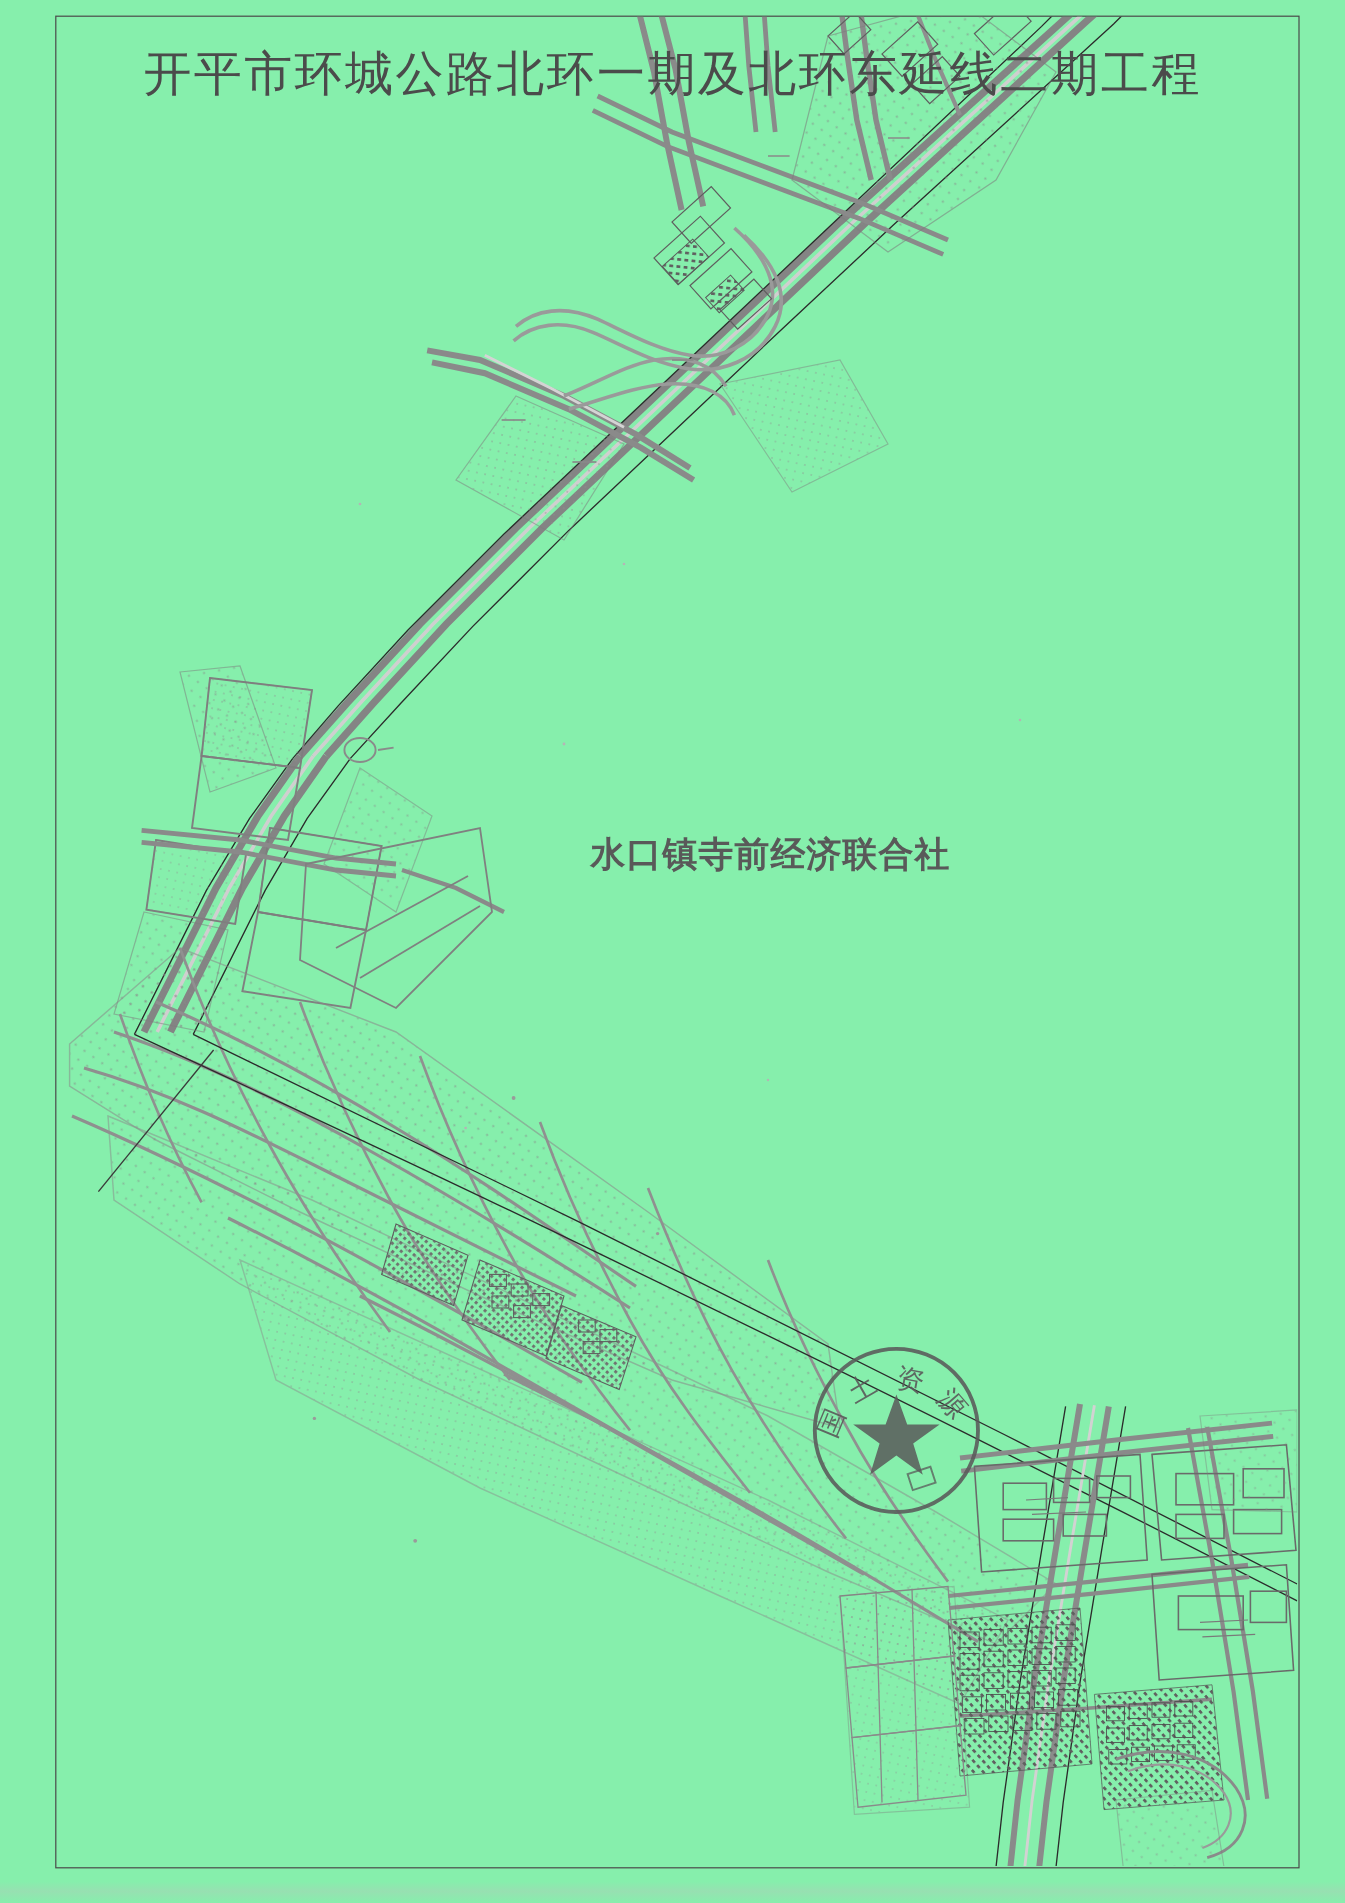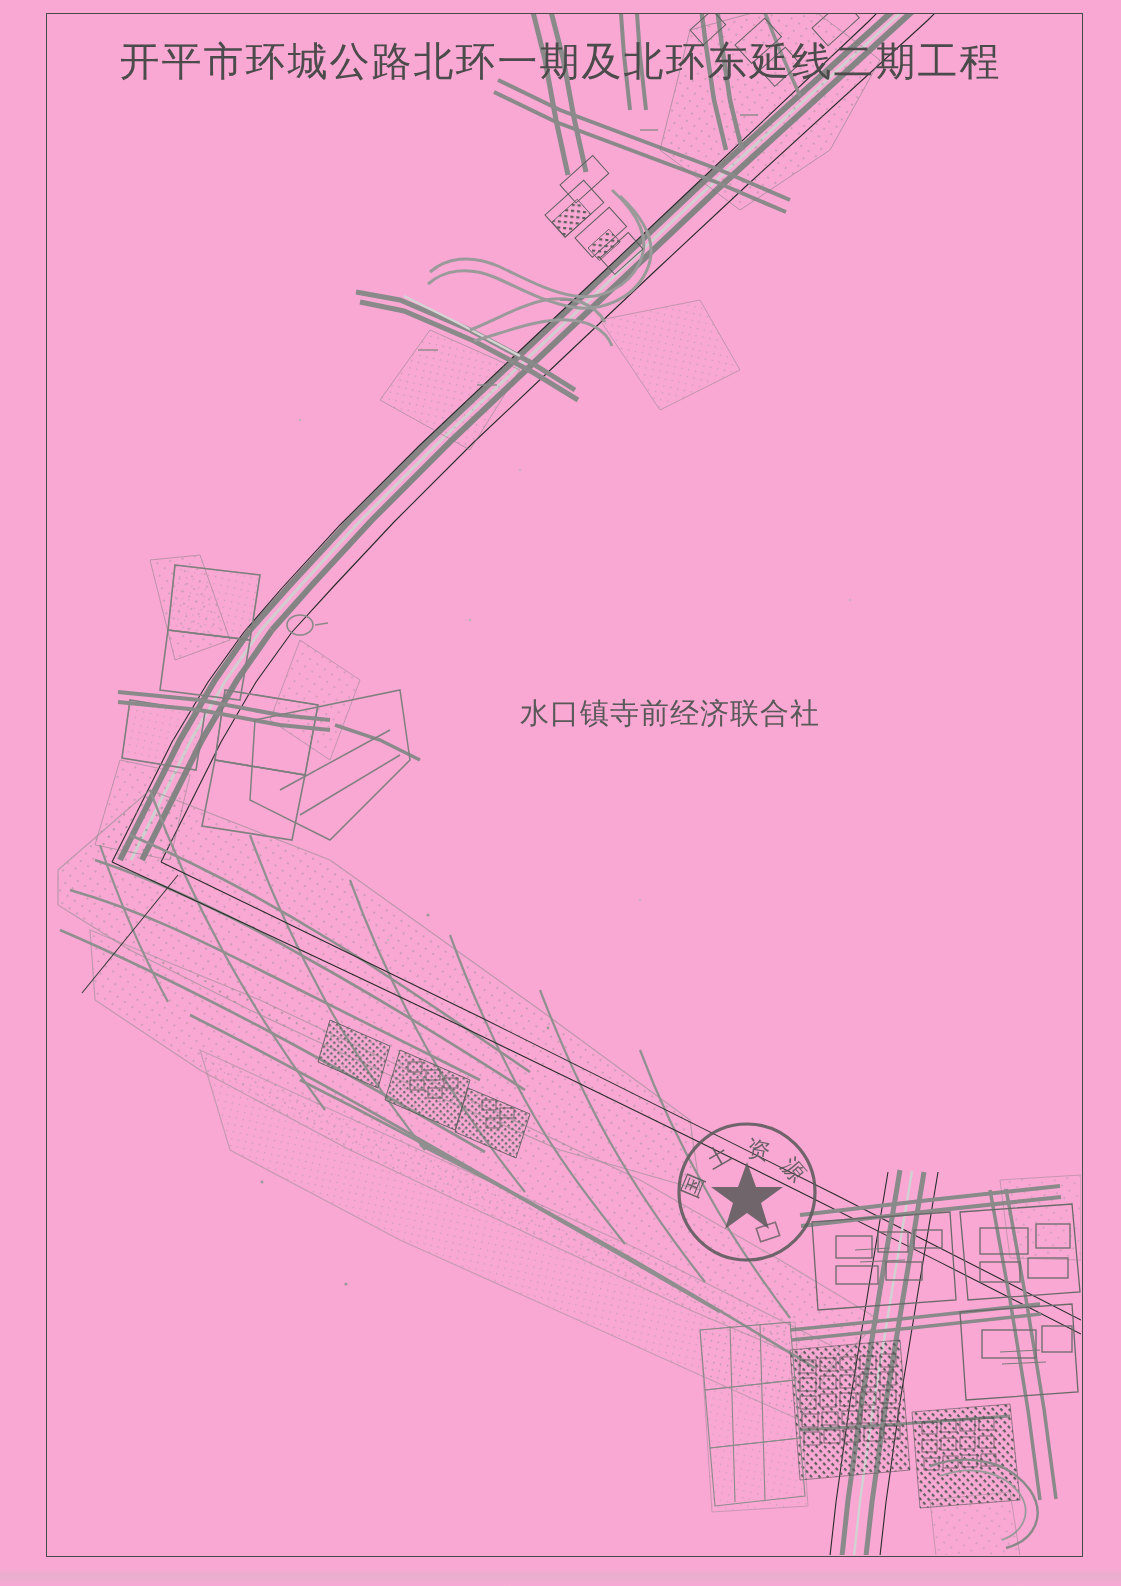--- a/index.html
+++ b/index.html
@@ -4,21 +4,21 @@
 <style>
   html,body{margin:0;padding:0;background:#ffffff;}
   body{
     width:1121px;height:1586px;position:relative;overflow:hidden;
     font-family:"Liberation Serif","DejaVu Serif",serif;
     background:#fdfdfd;
   }
   
   #page{
     position:absolute;left:0;top:0;width:1121px;height:1586px;
-    background:#f9a8d4;
+    background:#86efac;
   }
   #border-frame{
     position:absolute;left:46px;top:13px;width:1037px;height:1544px;
     border:1.6px solid #4a4a4a;
     box-sizing:border-box;
     background:transparent;
   }
   
   #scan-edge{
     position:absolute;left:0;bottom:0;width:1121px;height:18px;
@@ -35,23 +35,24 @@
     white-space:nowrap;
     z-index:6;
   }
   
   #map-svg{
     position:absolute;left:0;top:0;width:1121px;height:1586px;
     z-index:4;
   }
   
   #annotation{
-    position:absolute;left:520px;top:685px;width:400px;
+    position:absolute;left:492px;top:685px;width:400px;
     z-index:7;color:#595959;
     font-family:"Liberation Serif","DejaVu Serif",serif;
+    font-weight:bold;
   }
   #annotation .ann-line{
     font-size:29px;line-height:57px;letter-spacing:1px;white-space:nowrap;
   }
   
   #seal{
     position:absolute;left:672px;top:1117px;width:150px;height:150px;
     z-index:8;pointer-events:none;
   }
 </style>

